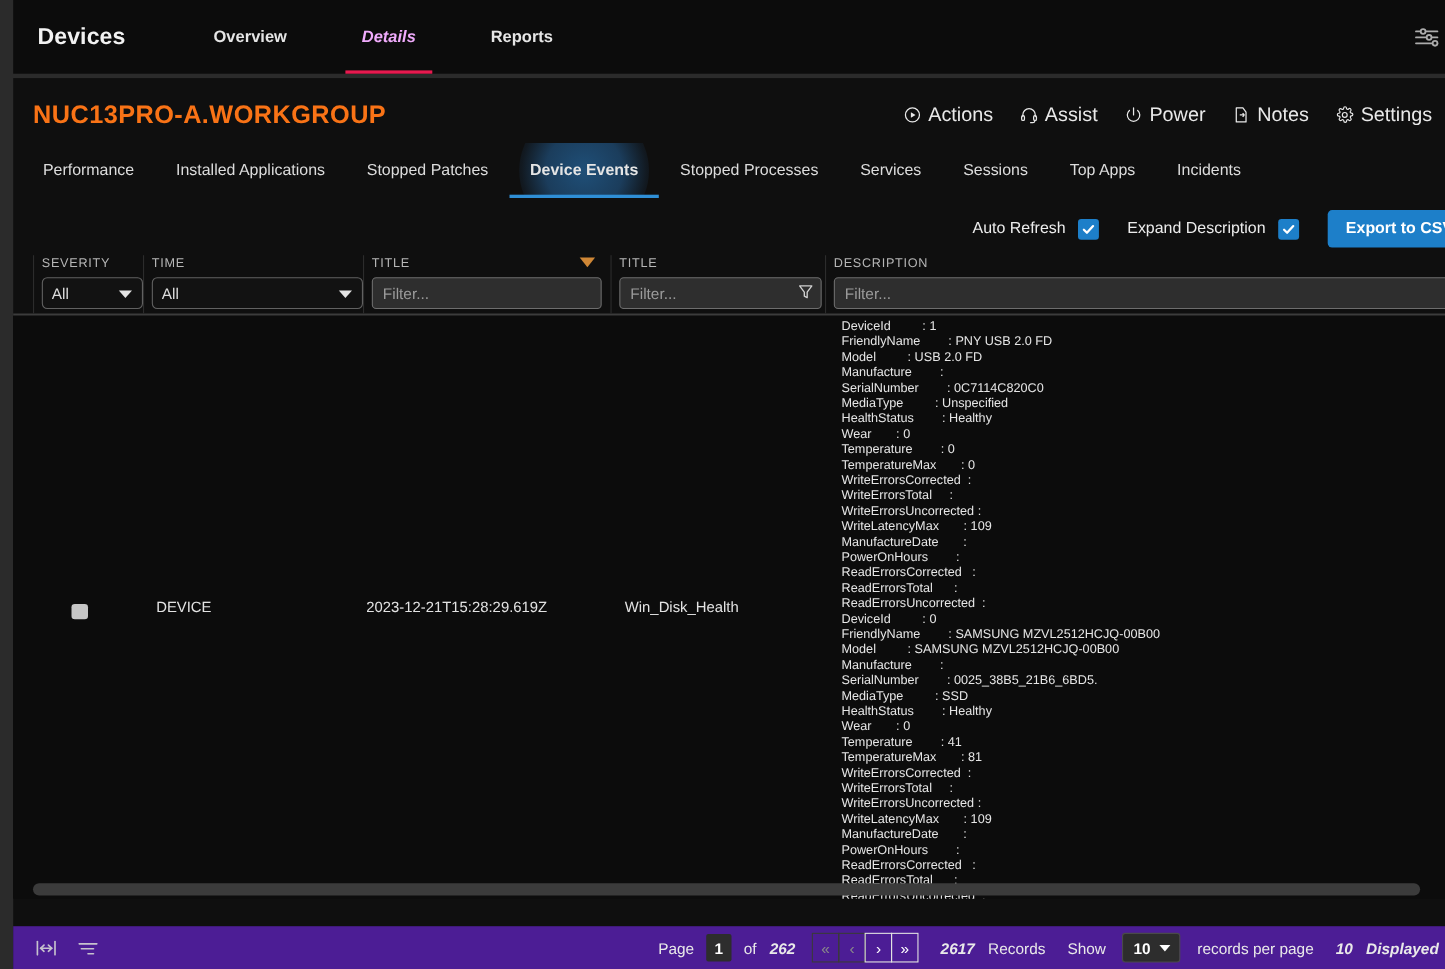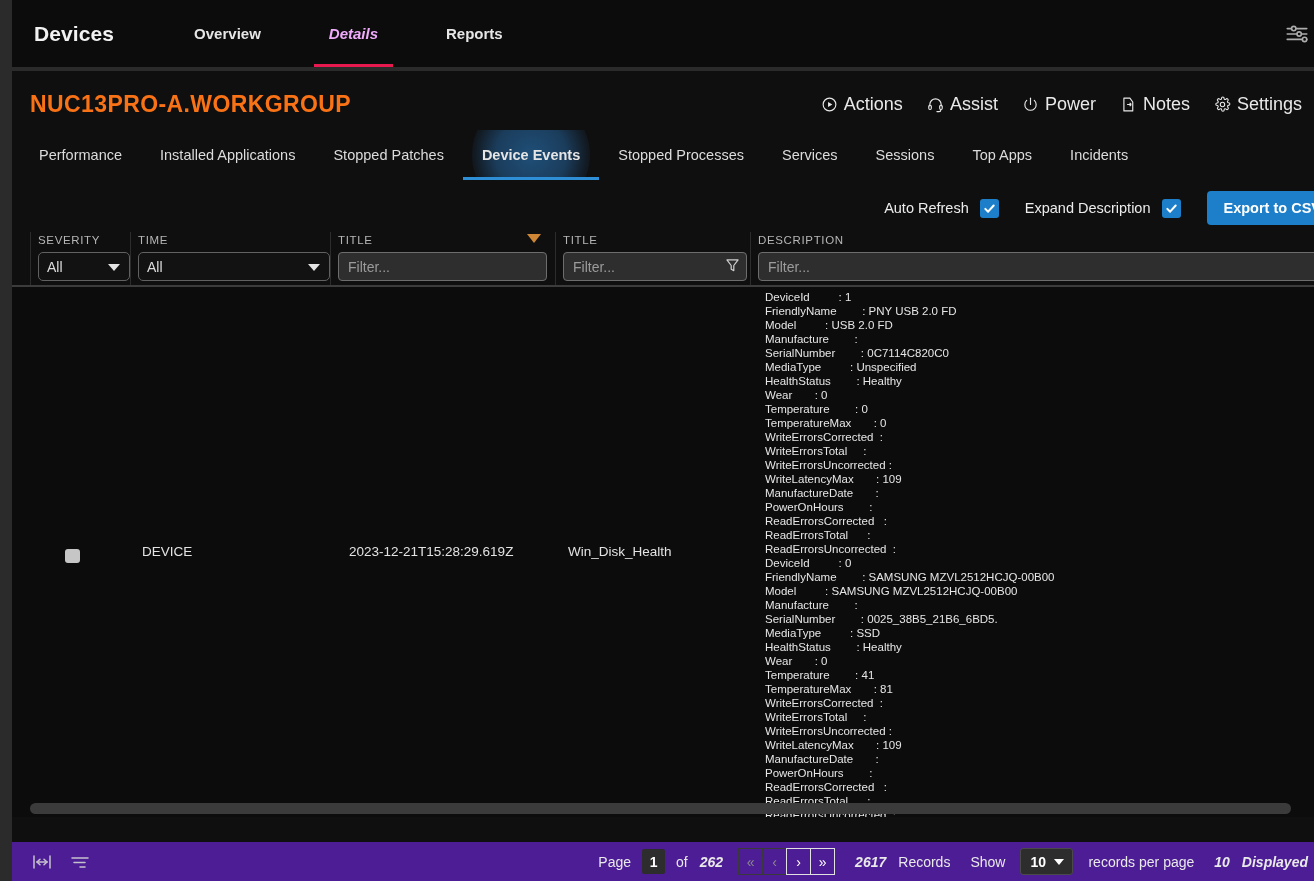--- a/index.html
+++ b/index.html
@@ -376,21 +376,21 @@
     <div class="col" style="left:746px; right:-14px">
       <div class="col-label">DESCRIPTION</div>
       <input class="finput" placeholder="Filter..." style="">
     </div>
   </div>
 
   <div class="grid-body">
     <div class="row">
       <span class="sev-chip" style="left:53px; top:262px"></span>
       <span class="cell" style="left:130px; top:257px">DEVICE</span>
-      <span class="cell" style="left:337px; top:257px">2023-12-21T15:28:29.619Z</span>
+      <span class="cell" style="left:321px; top:257px">2023-12-21T15:28:29.619Z</span>
       <span class="cell" style="left:556px; top:257px">Win_Disk_Health</span>
       <span class="desc-block" style="left:753px; top:3px">DeviceId         : 1
 FriendlyName        : PNY USB 2.0 FD
 Model         : USB 2.0 FD
 Manufacture        :
 SerialNumber        : 0C7114C820C0
 MediaType         : Unspecified
 HealthStatus        : Healthy
 Wear       : 0
 Temperature        : 0

